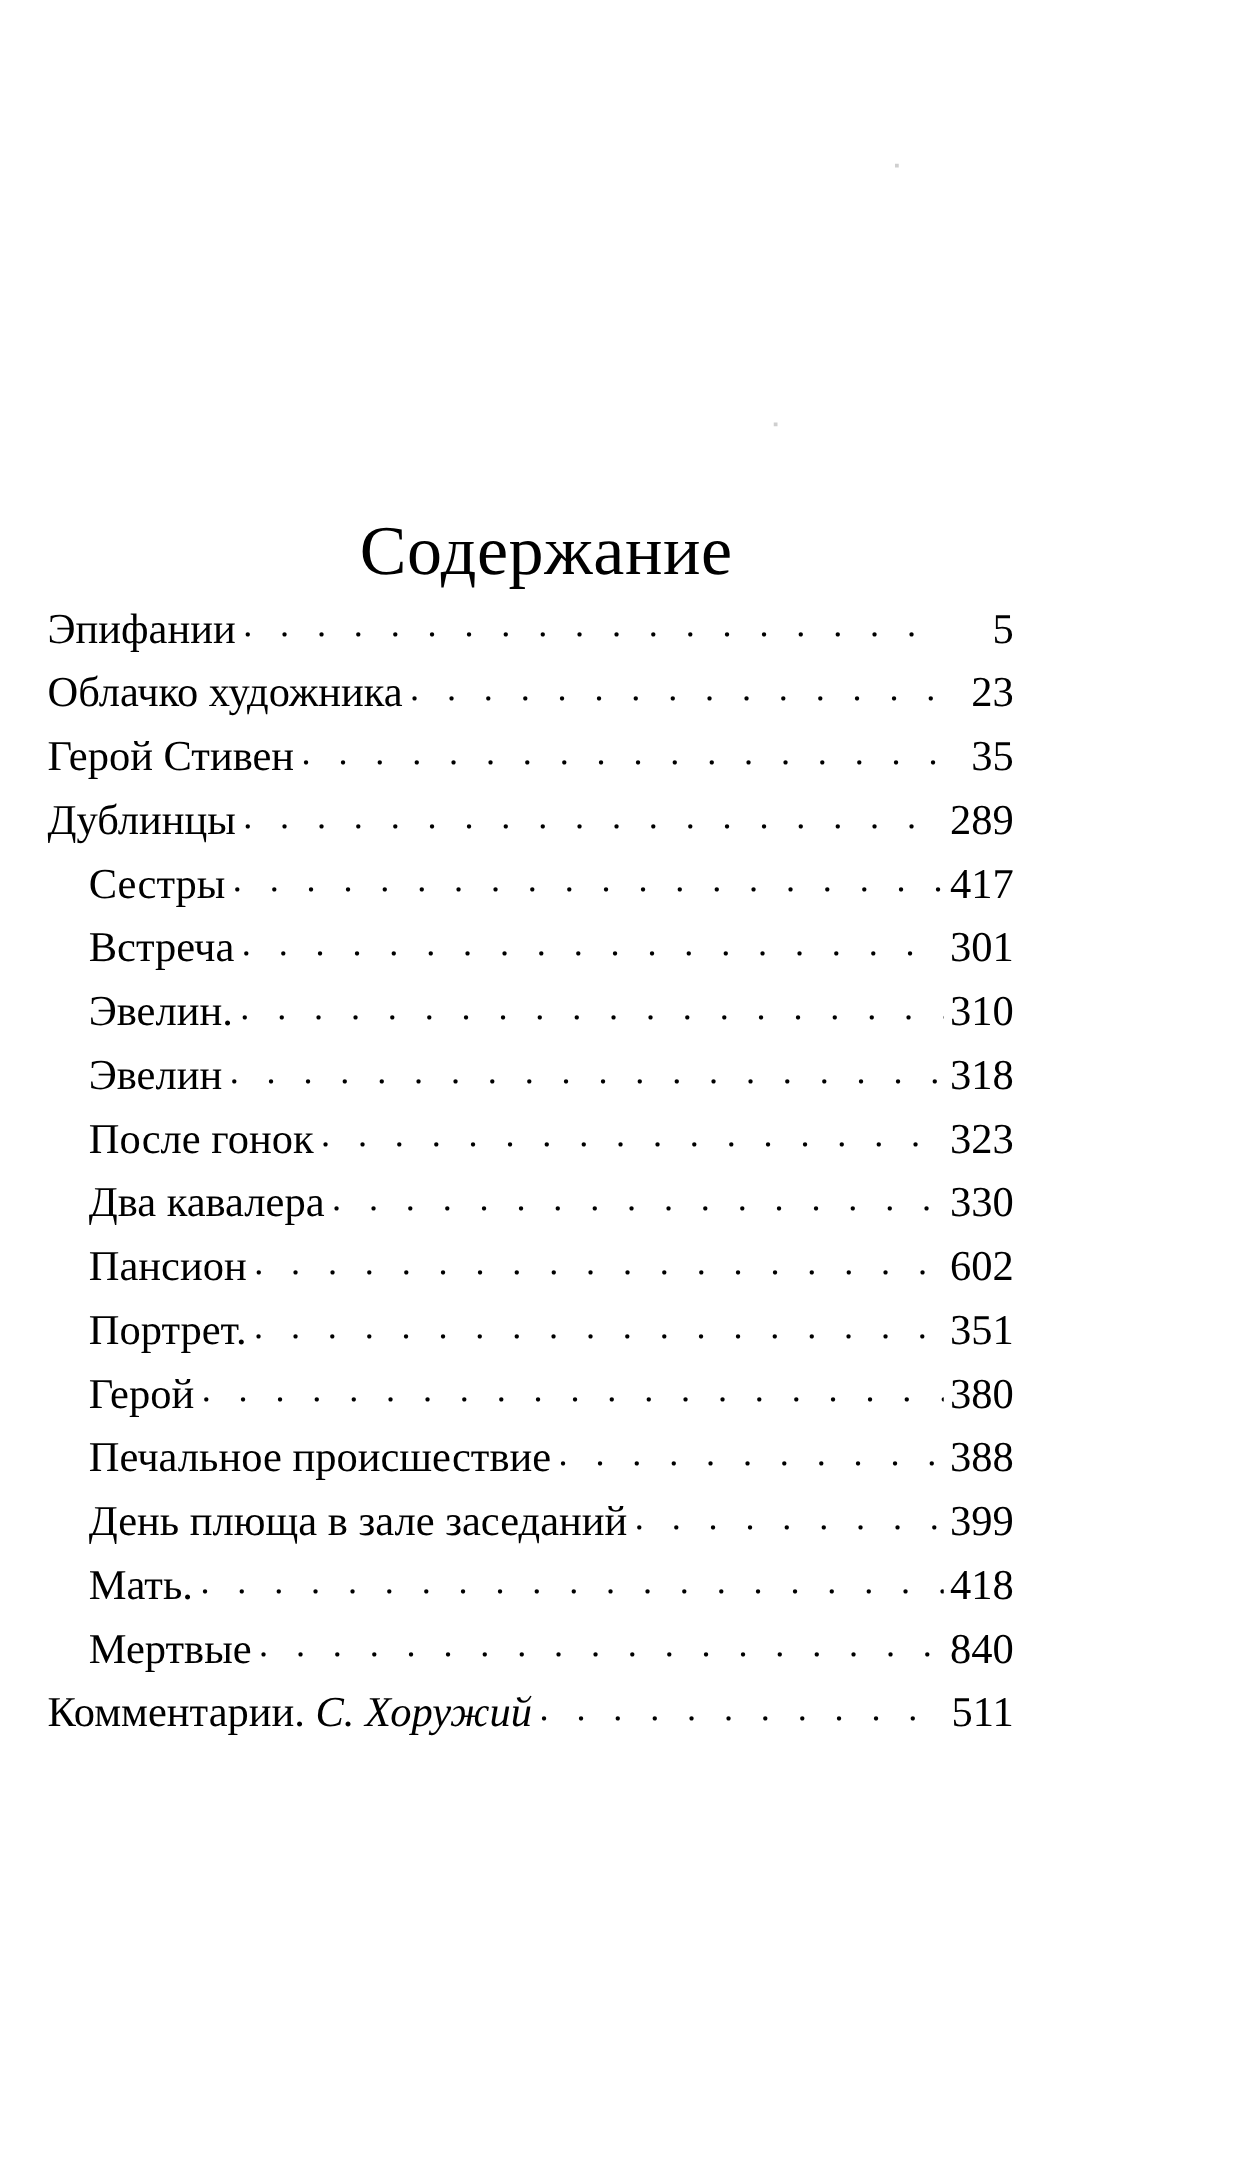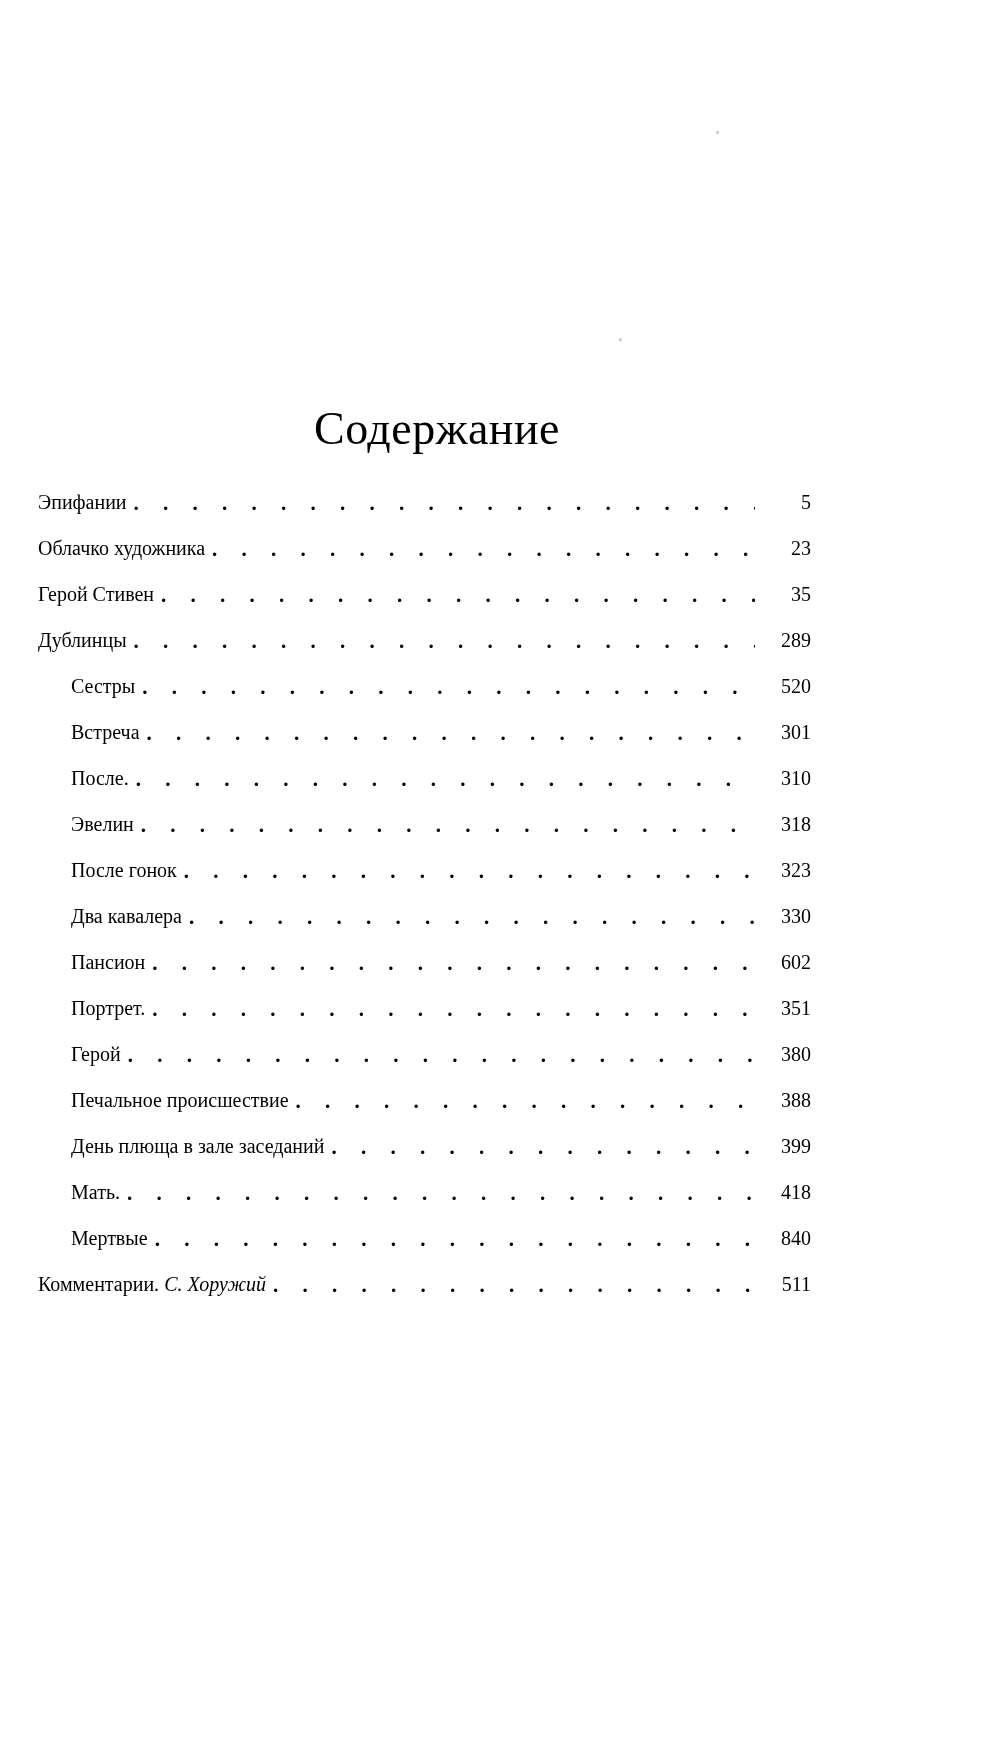--- a/index.html
+++ b/index.html
@@ -22,35 +22,35 @@
     width: 1000px;
     height: 1739px;
     background: #ffffff;
   }
   .title {
     position: absolute;
     left: 0;
     top: 370px;
     width: 874px;
     text-align: center;
-    font-size: 46px;
+    font-size: 56px;
     font-weight: normal;
     letter-spacing: 0.5px;
     line-height: 1.2;
   }
   .toc {
     position: absolute;
     left: 38px;
     top: 487px;
     width: 773px;
   }
   .toc-row {
     display: flex;
-    align-items: center;
-    font-size: 20px;
+    align-items: flex-start;
+    font-size: 34px;
     line-height: 1.0;
     margin-bottom: 17px;
     white-space: nowrap;
   }
   .toc-row.level-1 {
     padding-left: 0;
   }
   .toc-row.level-2 {
     padding-left: 33px;
   }
@@ -115,29 +115,29 @@
         <span class="toc-page">35</span>
       </div>
       <div class="toc-row level-1">
         <span class="toc-label">Дублинцы</span>
         <span class="leader"></span>
         <span class="toc-page">289</span>
       </div>
       <div class="toc-row level-2">
         <span class="toc-label">Сестры</span>
         <span class="leader"></span>
-        <span class="toc-page">520</span>
+        <span class="toc-page">417</span>
       </div>
       <div class="toc-row level-2">
         <span class="toc-label">Встреча</span>
         <span class="leader"></span>
         <span class="toc-page">301</span>
       </div>
       <div class="toc-row level-2">
-        <span class="toc-label">После.</span>
+        <span class="toc-label">Эвелин.</span>
         <span class="leader"></span>
         <span class="toc-page">310</span>
       </div>
       <div class="toc-row level-2">
         <span class="toc-label">Эвелин</span>
         <span class="leader"></span>
         <span class="toc-page">318</span>
       </div>
       <div class="toc-row level-2">
         <span class="toc-label">После гонок</span>

